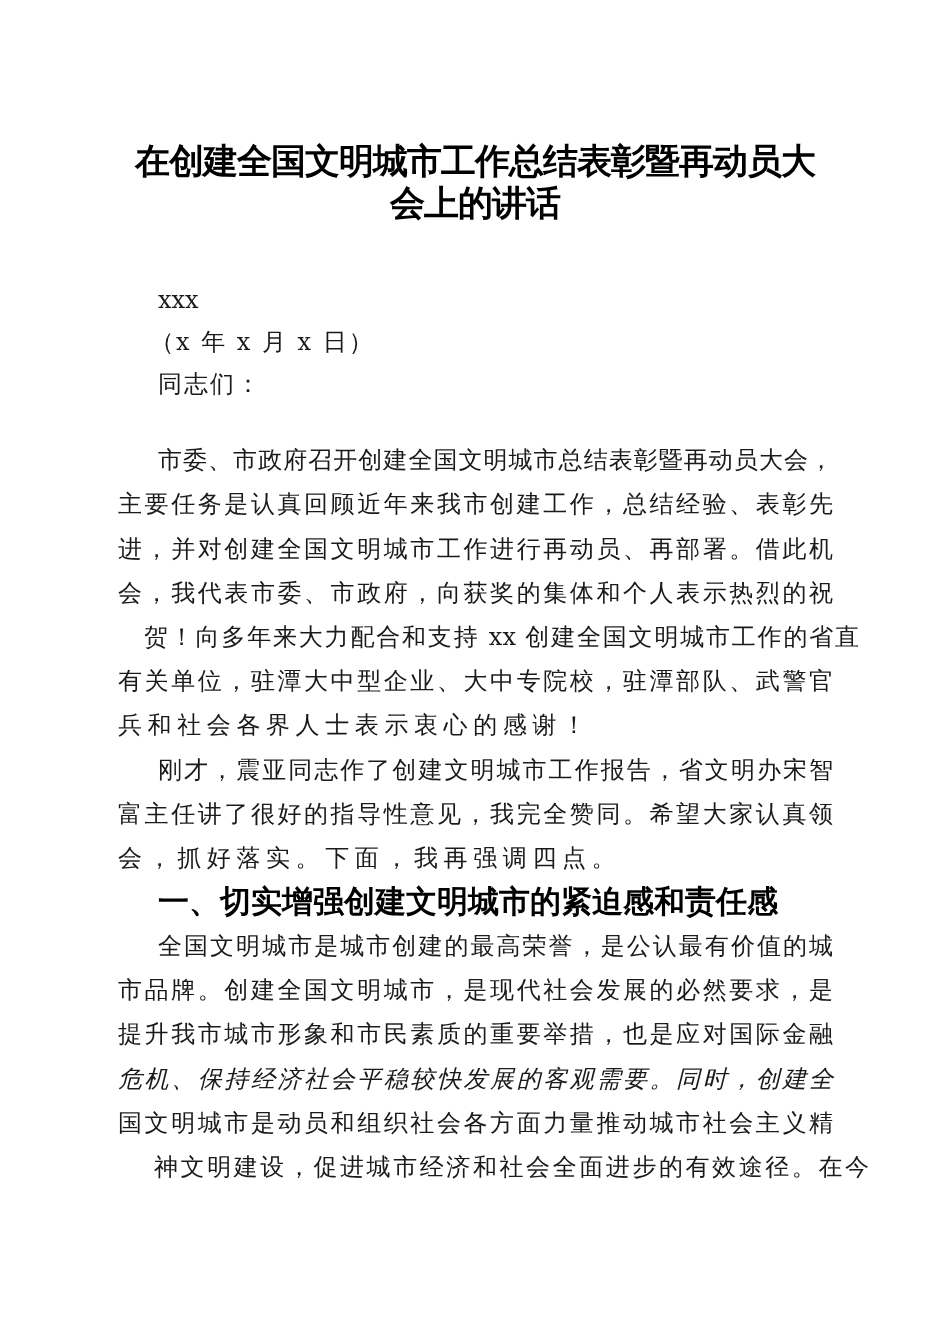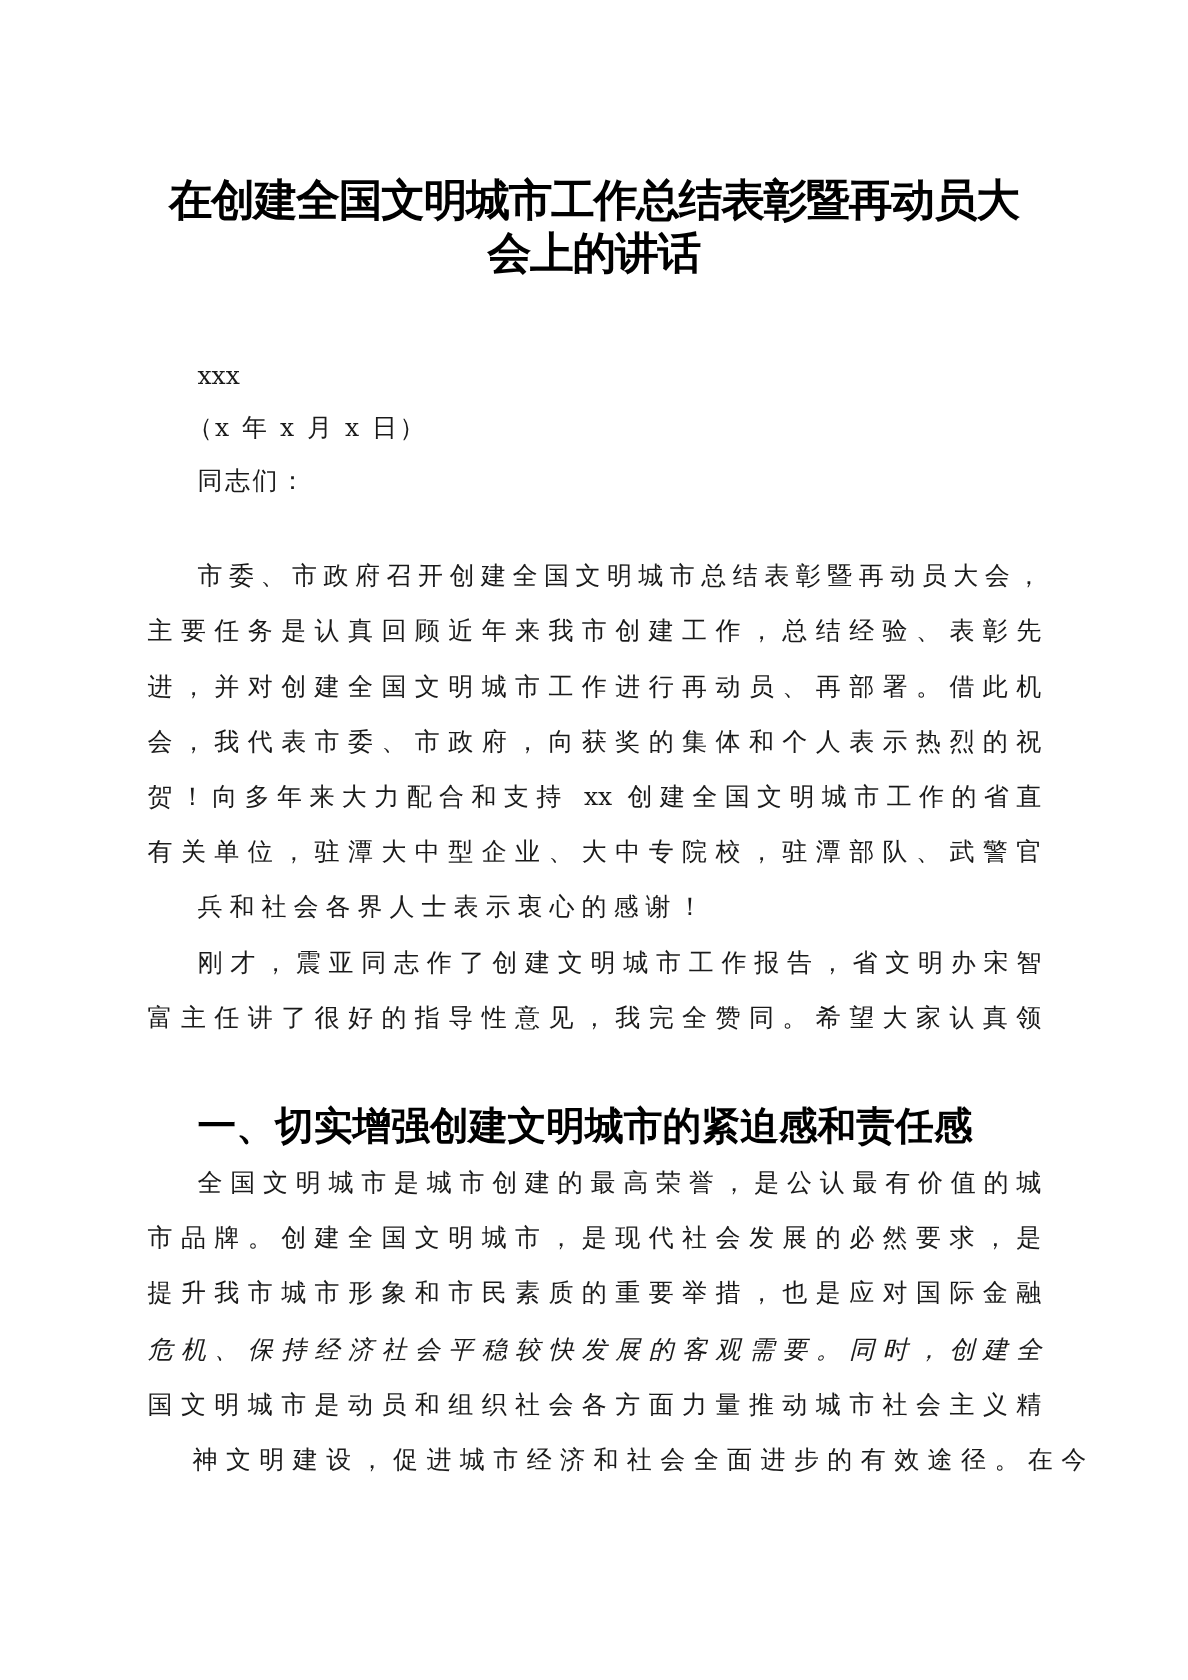--- a/index.html
+++ b/index.html
@@ -32,21 +32,21 @@
       font-size: 35px;
       line-height: 42px;
       letter-spacing: -1px;
       color: #000000;
       white-space: nowrap;
     }
     .line {
       position: absolute;
       left: 118px;
       width: 715px;
-      font-size: 20px;
+      font-size: 24px;
       line-height: 28px;
       white-space: nowrap;
       letter-spacing: 5.6px;
       color: #1a1a1a;
     }
     .line.indent { left: 158px; }
     .line.justify {
       text-align: justify;
       text-align-last: justify;
       letter-spacing: 0;
@@ -71,26 +71,27 @@
   <div class="title" style="top:182px;">会上的讲话</div>
 
   <div class="line indent" style="top:286px; letter-spacing:0;">xxx</div>
   <div class="line" style="top:328px; left:150px; letter-spacing:2px;">（x 年 x 月 x 日）</div>
   <div class="line indent" style="top:370px; letter-spacing:2px;">同志们：</div>
 
   <div class="line indent justify" style="top:446px; width:675px;">市委、市政府召开创建全国文明城市总结表彰暨再动员大会，</div>
   <div class="line justify" style="top:490px;">主要任务是认真回顾近年来我市创建工作，总结经验、表彰先</div>
   <div class="line justify" style="top:535px;">进，并对创建全国文明城市工作进行再动员、再部署。借此机</div>
   <div class="line justify" style="top:579px;">会，我代表市委、市政府，向获奖的集体和个人表示热烈的祝</div>
-  <div class="line justify" style="top:623px;">贺！向多年来大力配合和支持 xx 创建全国文明城市工作的省直</div>
+  <div class="line justify" style="top:623px;margin-left:26px;">贺！向多年来大力配合和支持 xx 创建全国文明城市工作的省直</div>
   <div class="line justify" style="top:667px;">有关单位，驻潭大中型企业、大中专院校，驻潭部队、武警官</div>
-  <div class="line" style="top:711px;margin-left:40px;">兵和社会各界人士表示衷心的感谢！</div>
+  <div class="line" style="top:711px;">兵和社会各界人士表示衷心的感谢！</div>
 
   <div class="line justify" style="top:800px;">富主任讲了很好的指导性意见，我完全赞同。希望大家认真领</div>
   <div class="line indent justify" style="top:756px; width:675px;">刚才，震亚同志作了创建文明城市工作报告，省文明办宋智</div>
+  <div class="line" style="top:844px;">会，抓好落实。下面，我再强调四点。</div>
 
   <div class="heading" style="top:887px;">一、切实增强创建文明城市的紧迫感和责任感</div>
 
   <div class="line indent justify" style="top:932px; width:675px;">全国文明城市是城市创建的最高荣誉，是公认最有价值的城</div>
   <div class="line justify" style="top:976px;">市品牌。创建全国文明城市，是现代社会发展的必然要求，是</div>
   <div class="line justify" style="top:1020px;">提升我市城市形象和市民素质的重要举措，也是应对国际金融</div>
   <div class="line justify" style="top:1065px;font-style:italic;">危机、保持经济社会平稳较快发展的客观需要。同时，创建全</div>
   <div class="line justify" style="top:1109px;">国文明城市是动员和组织社会各方面力量推动城市社会主义精</div>
   <div class="line justify" style="top:1153px;margin-left:36px;">神文明建设，促进城市经济和社会全面进步的有效途径。在今</div>
 

